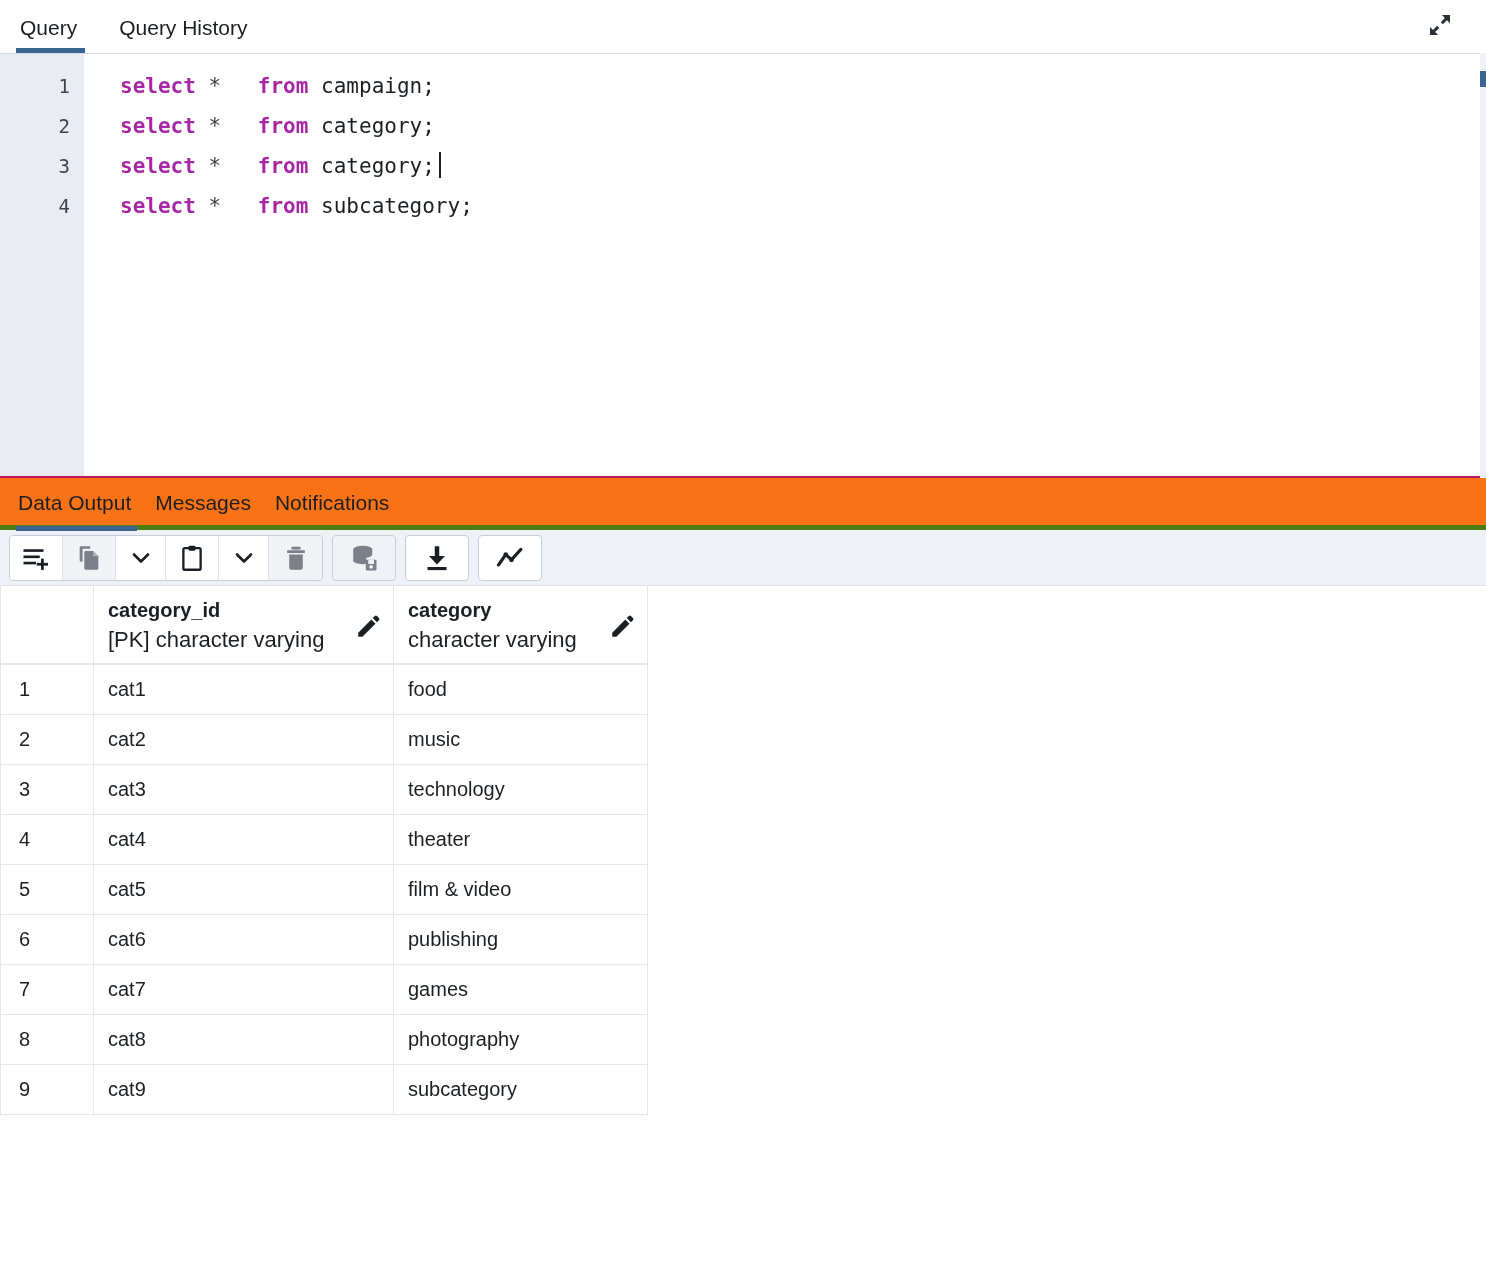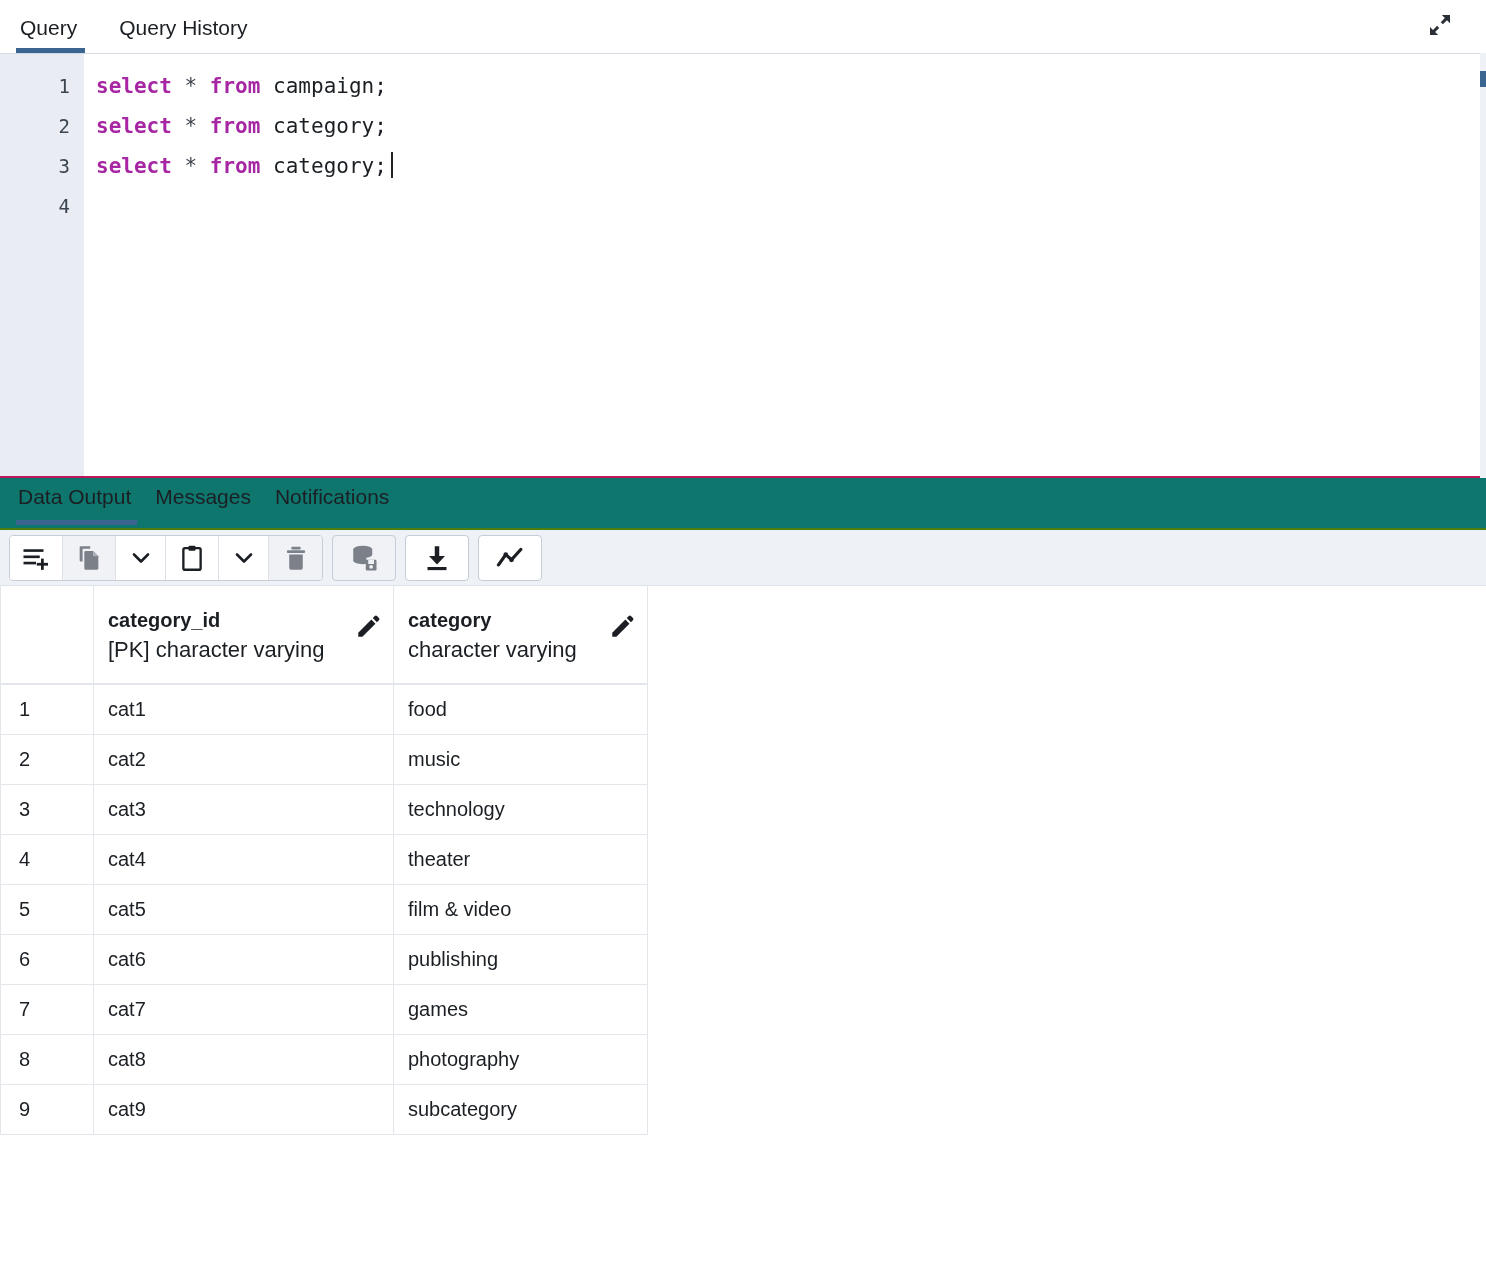--- a/index.html
+++ b/index.html
@@ -87,21 +87,21 @@
   .code {
     flex: 1 1 auto;
     padding-top: 12px;
     padding-left: 12px;
     font-family: "DejaVu Sans Mono", monospace;
     font-size: 21px;
     position: relative;
     background: #ffffff;
   }
   .code .line { height: 40px; line-height: 40px; white-space: pre; }
-  .kw  { color: #a626a4; font-weight: bold; }
+  .kw  { color: #a626a4; font-weight: bold; margin-left: 24px; }
   .op  { color: #3b4048; }
   .id  { color: #1b1f23; }
   .caret {
     display: inline-block;
     width: 2px; height: 26px;
     background: #222;
     vertical-align: -5px;
     margin-left: 4px;
   }
 
@@ -126,23 +126,23 @@
     background: #ffffff;
     min-height: 0;
   }
 
   .out-tabbar {
     height: 52px;
     flex: 0 0 52px;
     display: flex;
     align-items: flex-start;
     padding-left: 16px;
-    padding-top: 2px;
-    background: #0f766e;
-    border-bottom: 2px solid #4d7c0f;
+    padding-top: 8px;
+    background: #f97316;
+    border-bottom: 5px solid #4d7c0f;
   }
   .otab {
     font-size: 21px;
     color: #1b1f23;
     line-height: 34px;
     height: 45px;
     padding: 0 22px 0 2px;
     position: relative;
     cursor: pointer;
     white-space: nowrap;
@@ -220,21 +220,21 @@
   }
   table.results th.rownum-h, table.results td.rownum {
     width: 93px;
     text-align: left;
     padding-left: 18px;
     font-weight: normal;
     background: #ffffff;
   }
   table.results th.rownum-h { border-right: 1px solid #e3e6ea; }
   table.results thead th {
-    height: 98px;
+    height: 78px;
     background: #ffffff;
     text-align: left;
     padding: 8px 26px 8px 14px;
     position: relative;
     border-bottom: 2px solid #e3e6ea;
   }
   .col-name { font-weight: bold; font-size: 20px; display: block; line-height: 30px; }
   .col-type { font-weight: normal; font-size: 22px; display: block; line-height: 30px; color: #1b1f23; }
   .pencil {
     position: absolute;
@@ -271,20 +271,21 @@
       <div class="gutter">
         <div>1</div>
         <div>2</div>
         <div>3</div>
         <div>4</div>
       </div>
       <div class="code">
         <div class="line"><span class="kw">select</span> <span class="op">*</span> <span class="kw">from</span> <span class="id">campaign;</span></div>
         <div class="line"><span class="kw">select</span> <span class="op">*</span> <span class="kw">from</span> <span class="id">category;</span></div>
         <div class="line"><span class="kw">select</span> <span class="op">*</span> <span class="kw">from</span> <span class="id">category;</span><span class="caret"></span></div>
+        <div class="line"><span class="kw">select</span> <span class="op">*</span> <span class="kw">from</span> <span class="id">subcategory;</span></div>
       </div>
     </div>
 
     <div class="v-scroll">
       <div class="thumb"></div>
     </div>
   </div>
 
   <div class="output-panel">
 

